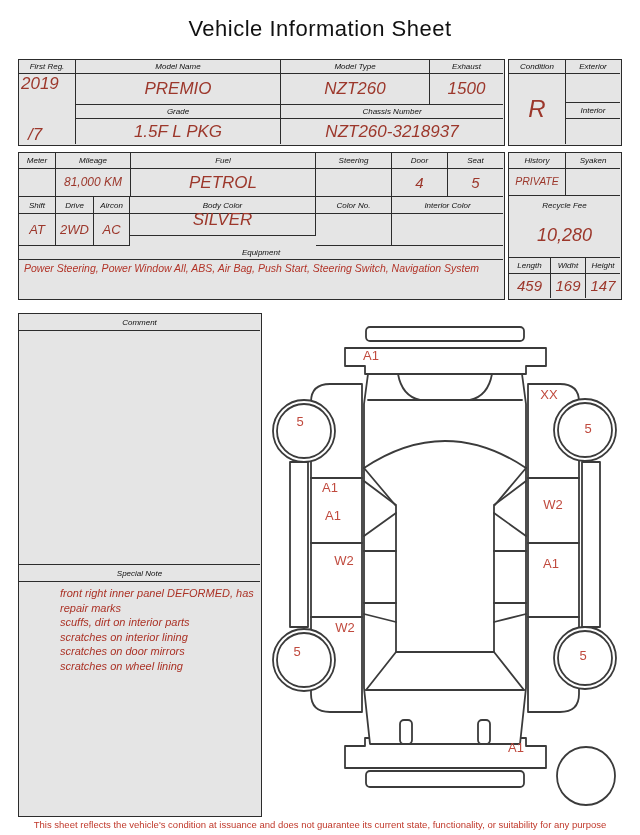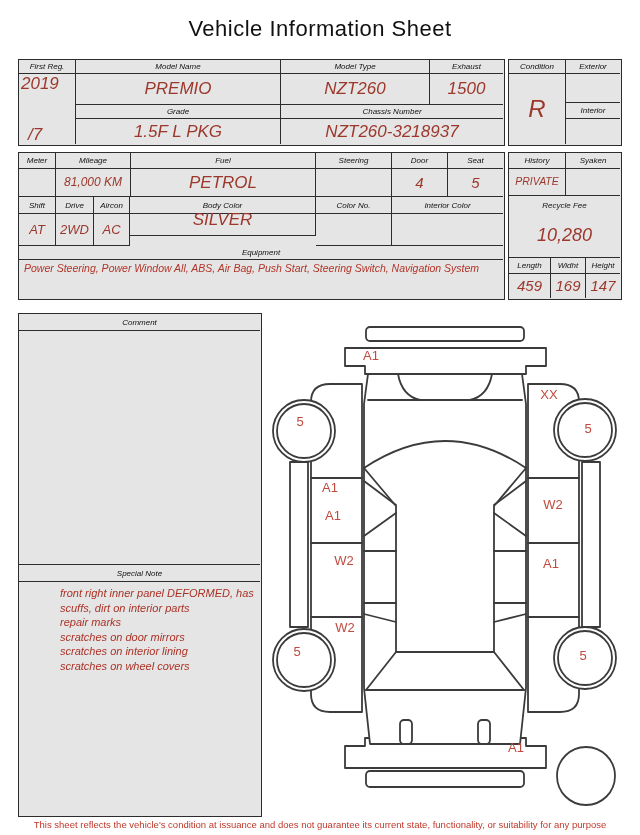--- a/index.html
+++ b/index.html
@@ -99,25 +99,25 @@
   <div class="cell val f15 br" style="left:42px;top:121px;width:35px;height:24px;">169</div>
   <div class="cell val f15" style="left:77px;top:121px;width:34px;height:24px;">147</div>
 </div>
 
 <div class="box" style="left:18px;top:313px;width:244px;height:504px;">
   <div class="cell hdr bb" style="left:0;top:0;width:241px;height:17px;">Comment</div>
   <div class="cell" style="left:0;top:17px;width:241px;height:233px;"></div>
   <div class="cell hdr bt bb" style="left:0;top:250px;width:241px;height:18px;">Special Note</div>
   <div class="notetext" style="left:5px;top:272px;width:232px;margin-left:36px;">
     <div>front right inner panel DEFORMED, has</div>
+    <div>repair marks</div>
     <div>scuffs, dirt on interior parts</div>
-    <div>repair marks</div>
+    <div>scratches on interior lining</div>
     <div>scratches on door mirrors</div>
-    <div>scratches on interior lining</div>
-    <div>scratches on wheel covers</div>
+    <div>scratches on wheel lining</div>
   </div>
 </div>
 
 <svg viewBox="268 312 372 508" style="position:absolute;left:268px;top:312px;width:372px;height:508px;">
   <g fill="#ffffff" stroke="#3b3b3b" stroke-width="1.8" stroke-linejoin="round" stroke-linecap="round">
     <rect x="290" y="462" width="18" height="165"></rect>
     <rect x="582" y="462" width="18" height="165"></rect>
     <path d="M362,384 L330,384 Q311,384 311,402 L311,478 L362,478 Z"></path>
     <path d="M528,384 L560,384 Q579,384 579,402 L579,478 L528,478 Z"></path>
     <path d="M362,712 L330,712 Q311,712 311,694 L311,617 L362,617 Z"></path>

